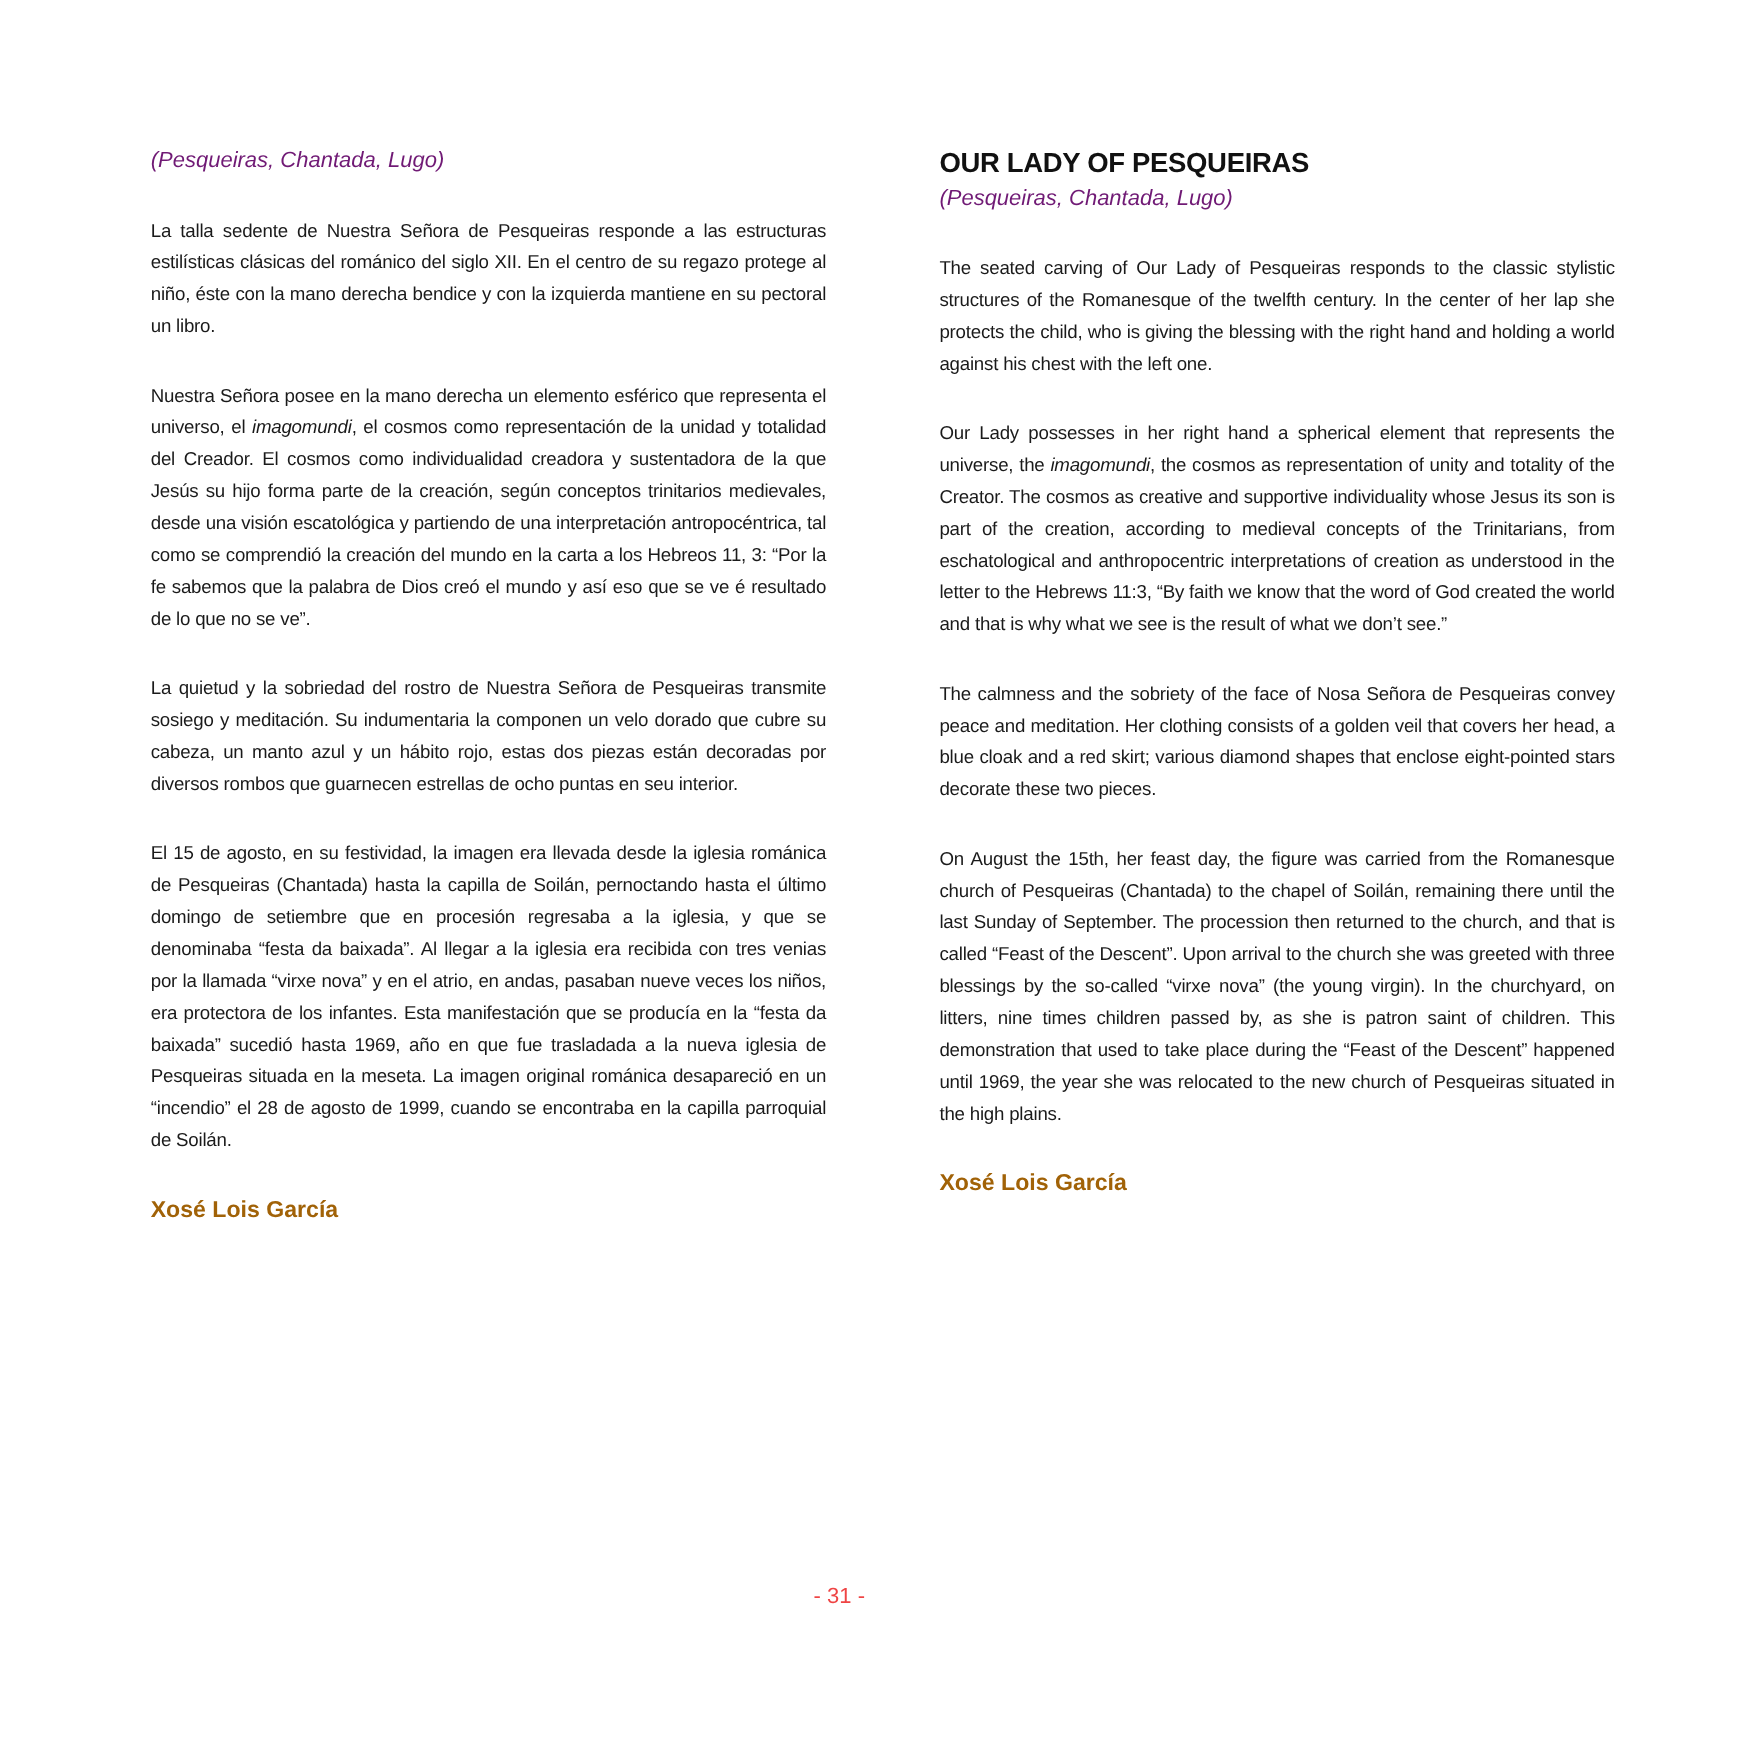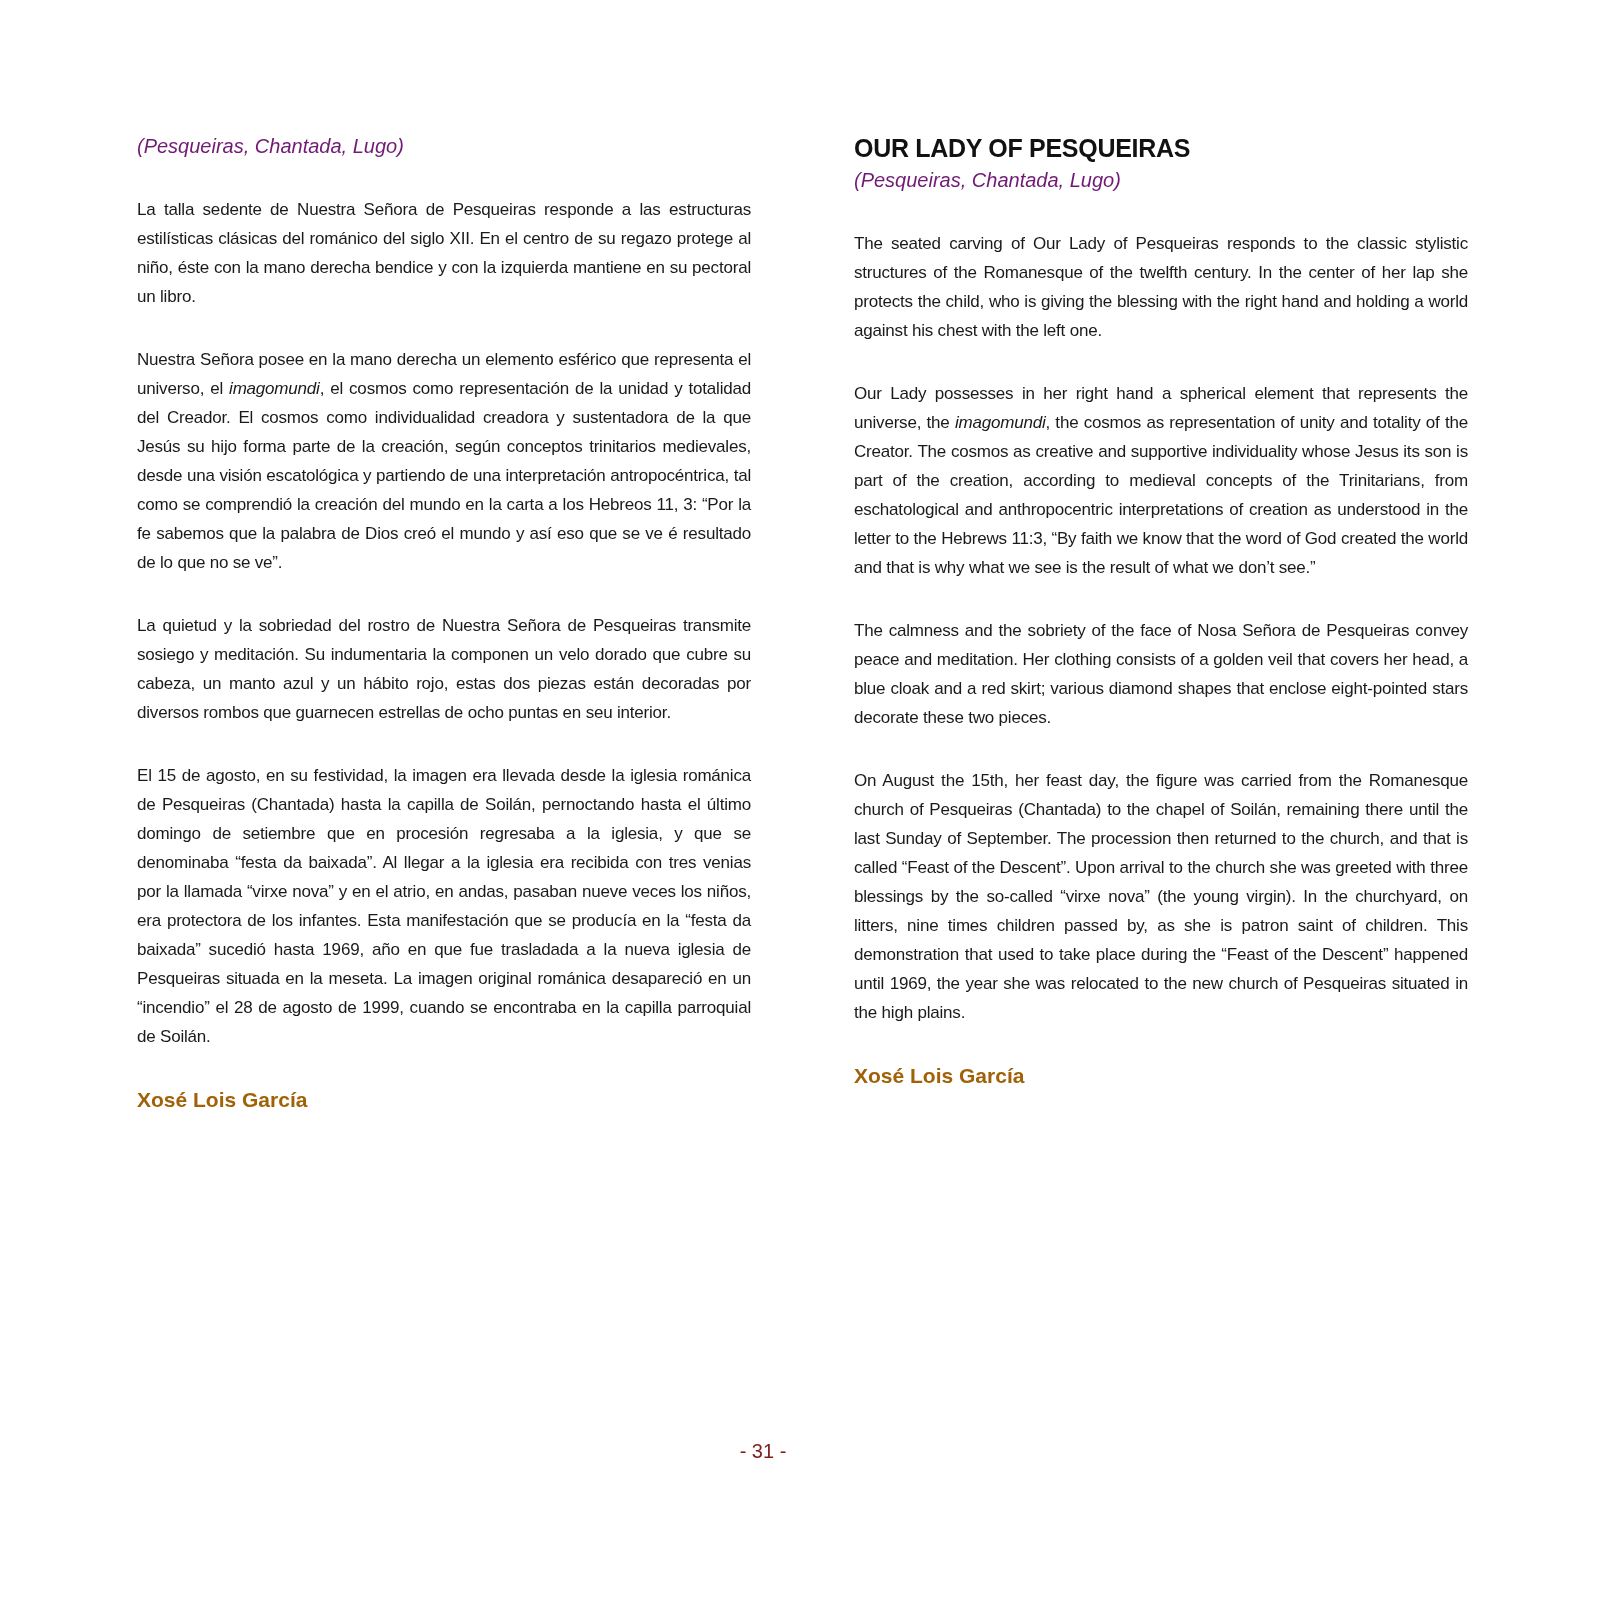--- a/index.html
+++ b/index.html
@@ -7,21 +7,21 @@
            font-family: "Liberation Sans", "DejaVu Sans", sans-serif; color: #1a1a1a; }
     .col { position: absolute; top: 131px; width: 614px; }
     .col-left { left: 137px; }
     .col-right { left: 818px; margin-left: 36px; }
     .title { font-weight: bold; font-size: 25px; line-height: 34px; margin: 0; color: #111; letter-spacing: -0.3px; }
     .subtitle { font-style: italic; font-size: 20px; line-height: 30px; margin: 0 0 34px 0; color: #701a75; }
     .para { font-size: 17px; line-height: 29px; text-align: justify; margin: 0 0 34px 0; letter-spacing: -0.2px; }
     .para em { }
     .author { font-weight: bold; font-size: 21px; line-height: 29px; margin: 0; color: #a16207; }
     .page-number { position: absolute; top: 1440px; left: 0; width: 1526px; text-align: center;
-                   font-size: 20px; color: #7f1d1d; }
+                   font-size: 20px; color: #ef4444; }
   </style>
 </head>
 <body>
 
 <div class="col col-left">
   <p class="subtitle">(Pesqueiras, Chantada, Lugo)</p>
   <p class="para">La talla sedente de Nuestra Señora de Pesqueiras responde a las estructuras estilísticas clásicas del románico del siglo XII. En el centro de su regazo protege al niño, éste con la mano derecha bendice y con la izquierda mantiene en su pectoral un libro.</p>
   <p class="para"><span>Nuestra Señora posee en la mano derecha un elemento esférico que representa el universo, el </span><em>imagomundi</em><span>, el cosmos como representación de la unidad y totalidad del Creador. El cosmos como individualidad creadora y sustentadora de la que Jesús su hijo forma parte de la creación, según conceptos trinitarios medievales, desde una visión escatológica y partiendo de una interpretación antropocéntrica, tal como se comprendió la creación del mundo en la carta a los Hebreos 11, 3: “Por la fe sabemos que la palabra de Dios creó el mundo y así eso que se ve é resultado de lo que no se ve”.</span></p>
   <p class="para">La quietud y la sobriedad del rostro de Nuestra Señora de Pesqueiras transmite sosiego y meditación. Su indumentaria la componen un velo dorado que cubre su cabeza, un manto azul y un hábito rojo, estas dos piezas están decoradas por diversos rombos que guarnecen estrellas de ocho puntas en seu interior.</p>
   <p class="para">El 15 de agosto, en su festividad, la imagen era llevada desde la iglesia románica de Pesqueiras (Chantada) hasta la capilla de Soilán, pernoctando hasta el último domingo de setiembre que en procesión regresaba a la iglesia, y que se denominaba “festa da baixada”. Al llegar a la iglesia era recibida con tres venias por la llamada “virxe nova” y en el atrio, en andas, pasaban nueve veces los niños, era protectora de los infantes. Esta manifestación que se producía en la “festa da baixada” sucedió hasta 1969, año en que fue trasladada a la nueva iglesia de Pesqueiras situada en la meseta. La imagen original románica desapareció en un “incendio” el 28 de agosto de 1999, cuando se encontraba en la capilla parroquial de Soilán.</p>

